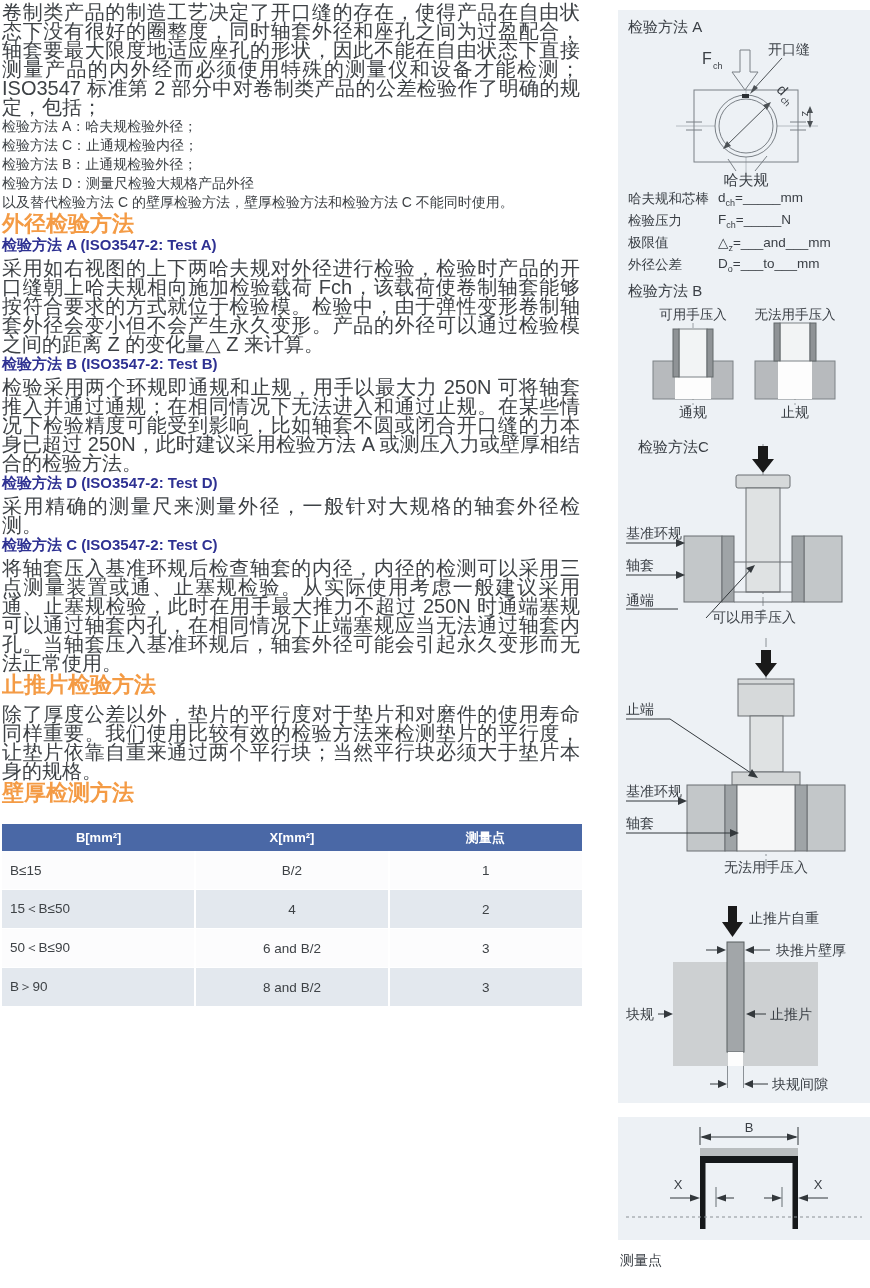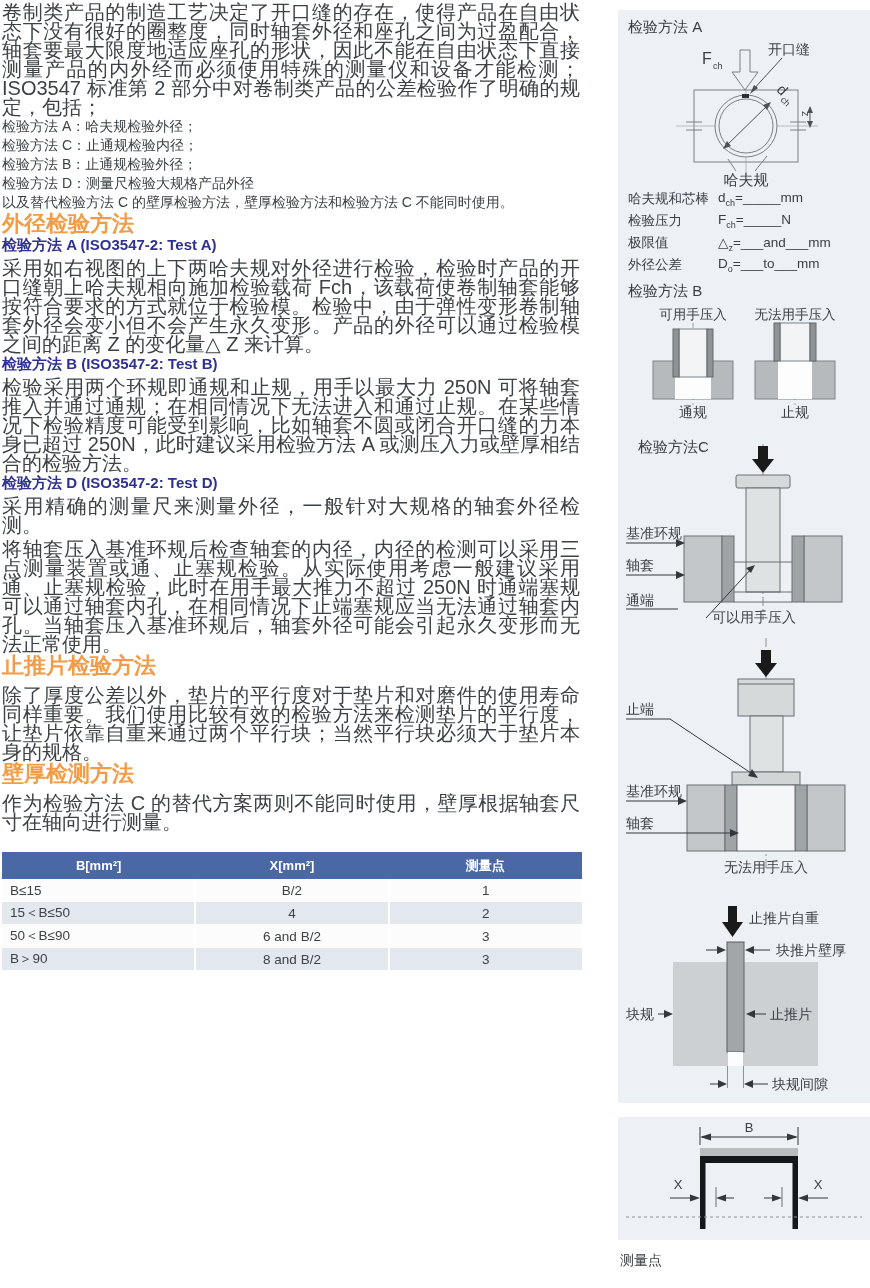--- a/index.html
+++ b/index.html
@@ -11,21 +11,21 @@
   .list-line{font-size:14px;line-height:19px;margin:0;}
   p.intro{margin-top:3px;}
   h1.sec{font-size:22px;line-height:23px;font-weight:700;color:#F49B45;margin:0;}
   h2.sub{font-size:15px;line-height:19px;font-weight:700;color:#2E3192;margin:0;}
   .mt13{margin-top:13px}.mt16{margin-top:16px}.mt14{margin-top:14px}
   .mt5{margin-top:5px}.mt6{margin-top:6px}.mt8{margin-top:8px}.mt9{margin-top:9px}
   .mt36{margin-top:36px}
   
   table.spec{border-collapse:collapse;width:580px;margin-top:20px;font-size:13.5px;}
   table.spec th{background:#4A68A6;color:#fff;font-weight:600;font-size:13px;height:25px;text-align:center;}
-  table.spec td{height:20px;padding:1px 10px;color:#3e4246;}
+  table.spec td{height:20px;padding:9px 10px;color:#3e4246;}
   table.spec td:first-child{text-align:left;padding-left:8px;}
   table.spec td:nth-child(2),table.spec td:nth-child(3){text-align:center;}
   table.spec tbody tr:nth-child(even) td{background:#E3E8EE;}
   table.spec tbody tr:nth-child(odd) td{background:#FCFCFD;}
   table.spec td:not(:last-child){border-right:2px solid #fff;}
   table.spec tbody tr{border-bottom:1px solid #fff;}
   table.spec col{width:33.3%;}
   
   #panel{position:absolute;left:618px;top:10px;width:252px;height:1093px;background:#EDF1F5;color:#3a3f45;}
   #panel2{position:absolute;left:618px;top:1117px;width:252px;height:123px;background:#EDF1F5;}
@@ -58,27 +58,27 @@
     <h2 class="sub mt16">检验方法 A (ISO3547-2: Test A)</h2>
     <p class="body-text mt5">采用如右视图的上下两哈夫规对外径进行检验，检验时产品的开口缝朝上哈夫规相向施加检验载荷 Fch，该载荷使卷制轴套能够按符合要求的方式就位于检验模。检验中，由于弹性变形卷制轴套外径会变小但不会产生永久变形。产品的外径可以通过检验模之间的距离 Z 的变化量△ Z 来计算。</p>
 
     <h2 class="sub mt6">检验方法 B (ISO3547-2: Test B)</h2>
     <p class="body-text mt5">检验采用两个环规即通规和止规，用手以最大力 250N 可将轴套推入并通过通规；在相同情况下无法进入和通过止规。在某些情况下检验精度可能受到影响，比如轴套不圆或闭合开口缝的力本身已超过 250N，此时建议采用检验方法 A 或测压入力或壁厚相结合的检验方法。</p>
 
     <h2 class="sub mt8">检验方法 D (ISO3547-2: Test D)</h2>
     <p class="body-text mt5">采用精确的测量尺来测量外径，一般针对大规格的轴套外径检测。</p>
 
 
+    <h2 class="sub mt14">检验方法 C (ISO3547-2: Test C)</h2>
     <p class="body-text mt5">将轴套压入基准环规后检查轴套的内径，内径的检测可以采用三点测量装置或通、止塞规检验。从实际使用考虑一般建议采用通、止塞规检验，此时在用手最大推力不超过 250N 时通端塞规可以通过轴套内孔，在相同情况下止端塞规应当无法通过轴套内孔。当轴套压入基准环规后，轴套外径可能会引起永久变形而无法正常使用。</p>
 
     <h1 class="sec mt16">止推片检验方法</h1>
     <p class="body-text mt9">除了厚度公差以外，垫片的平行度对于垫片和对磨件的使用寿命同样重要。我们使用比较有效的检验方法来检测垫片的平行度，让垫片依靠自重来通过两个平行块；当然平行块必须大于垫片本身的规格。</p>
 
     <h1 class="sec mt36">壁厚检测方法</h1>
-    <p class="body-text mt9">作为检验方法 C 的替代方案两则不能同时使用，壁厚根据轴套尺寸在轴向进行测量。</p>
 
     <table class="spec">
       <colgroup>
           <col>
           <col>
           <col>
         </colgroup>
       <thead>
         <tr>
           <th>B[mm²]</th>

